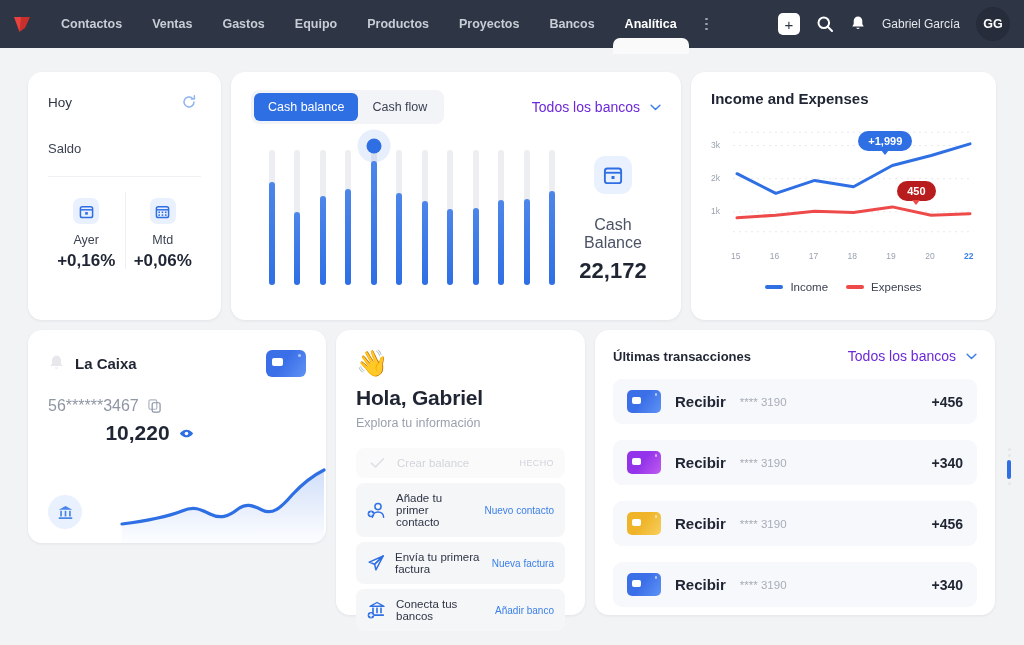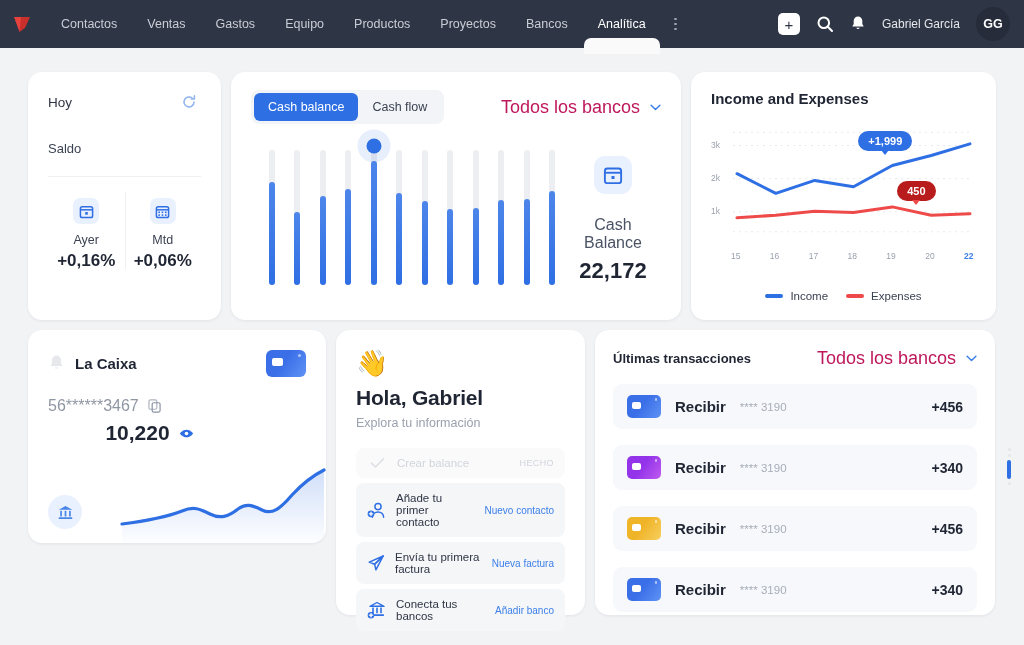--- a/index.html
+++ b/index.html
@@ -13,21 +13,21 @@
   
   .topnav {
     height: 48px; background: #2e3545;
     display: flex; align-items: center;
     position: relative;
   }
   .logo { width: 46px; display: flex; align-items: center; justify-content: center; }
   .logo svg { display: block; }
   .nav-items { display: flex; align-items: center; height: 48px; }
   .nav-item {
-    color: #c9cdd6; font-size: 12.5px; font-weight: normal;
+    color: #c9cdd6; font-size: 12.5px; font-weight: bold;
     padding: 0 15px; height: 48px; line-height: 48px;
     cursor: pointer; white-space: nowrap; position: relative; text-align: right;
   }
   .nav-item.active { color: #ffffff; }
   .nav-item.active::after {
     content: ""; position: absolute;
     left: 50%; transform: translateX(-50%);
     bottom: -6px; width: 76px; height: 16px;
     background: #fafafb; border-radius: 7px 7px 0 0;
   }
@@ -99,21 +99,21 @@
   .seg {
     display: flex; background: #f2f4f7; border-radius: 8px; padding: 3px;
   }
   .seg-btn {
     font-size: 12.5px; padding: 7px 14px; border-radius: 6px;
     cursor: pointer; color: #3b4252; white-space: nowrap;
   }
   .seg-btn.active { background: #2f6fe4; color: #ffffff; font-weight: 500; }
   .bank-select {
     margin-left: auto; display: flex; align-items: center; gap: 10px;
-    color: #be185d; font-size: 18px; cursor: pointer;
+    color: #6d28d9; font-size: 14px; cursor: pointer;
   }
   .chev { width: 11px; height: 7px; display: block; }
   .cash-body { display: flex; align-items: flex-start; margin-top: 26px; }
   .bars { display: flex; gap: 0; align-items: flex-start; flex: 1; height: 135px; padding-left: 8px; }
   .bar-slot {
     width: 25.5px; display: flex; justify-content: center;
     height: 100%; position: relative;
   }
   .bar-track {
     width: 6px; height: 100%; background: #eceef1; border-radius: 3px;
@@ -148,21 +148,21 @@
   }
   .tag::after {
     content: ""; position: absolute; left: 50%; transform: translateX(-50%);
     bottom: -4px; width: 0; height: 0;
     border-left: 4px solid transparent; border-right: 4px solid transparent;
   }
   .tag.blue { background: #2f6fe4; }
   .tag.blue::after { border-top: 5px solid #2f6fe4; }
   .tag.red { background: #b91c1c; }
   .tag.red::after { border-top: 5px solid #ef4a4a; }
-  .legend { display: flex; justify-content: center; gap: 18px; margin-top: 19px; }
+  .legend { display: flex; justify-content: center; gap: 18px; margin-top: 10px; }
   .leg { display: flex; align-items: center; gap: 7px; font-size: 11.5px; color: #3b4252; }
   .leg i { width: 18px; height: 4px; border-radius: 2px; display: block; }
 
   
   .c-caixa { width: 298px; height: 213px; padding: 20px 20px 0; position: relative; overflow: hidden; }
   .caixa-head { display: flex; align-items: center; }
   .caixa-name { font-size: 15px; font-weight: bold; color: #1f2533; margin-left: 10px; }
   .card-chip {
     margin-left: auto; width: 40px; height: 27px; border-radius: 6px;
     background: linear-gradient(125deg,#3b6fe8 0%,#3b6fe8 45%,#5f93f5 100%);

